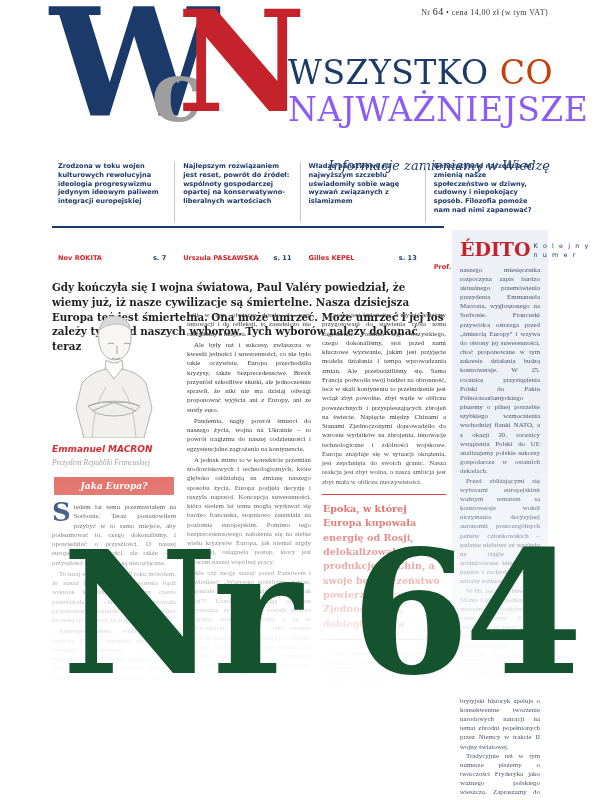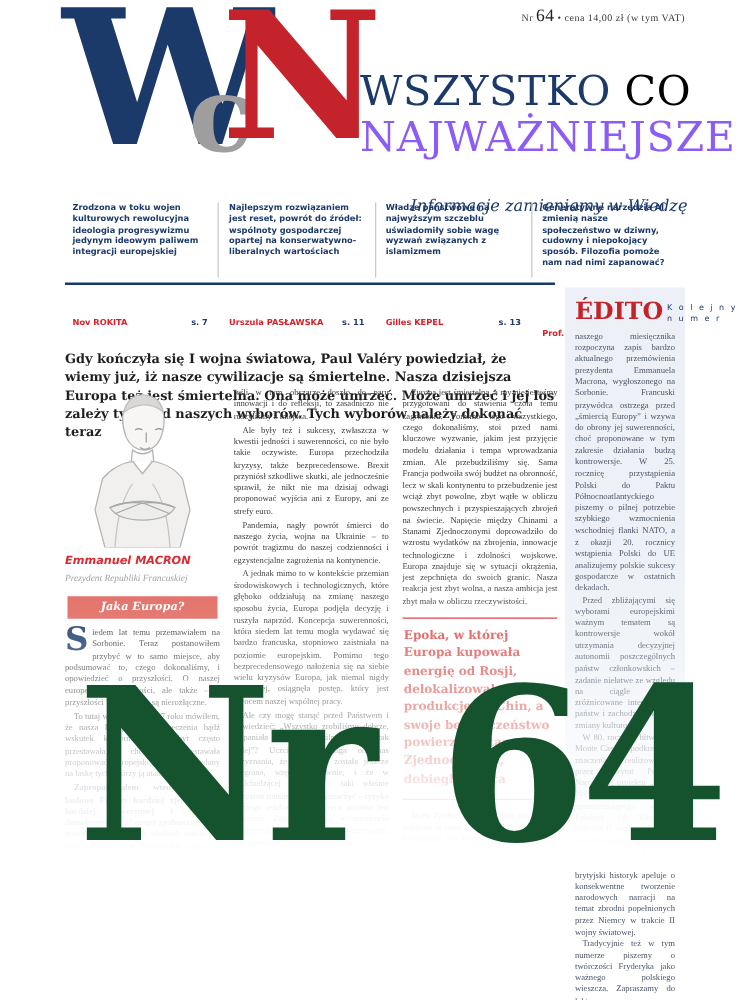--- a/index.html
+++ b/index.html
@@ -1,31 +1,31 @@
 <!DOCTYPE html>
 <html lang="pl"><head>
 <meta charset="utf-8">
 <style>
   html,body{margin:0;padding:0;background:#888;}
   .page{position:relative;width:600px;height:800px;background:#ffffff;overflow:hidden;
         font-family:"Liberation Serif",serif;-webkit-font-smoothing:antialiased;}
   
   .topline{position:absolute;top:6px;right:52px;font-family:"Liberation Serif",serif;
            font-size:8px;color:#3a3a3a;letter-spacing:.4px;}
-  .topline .no{font-weight:normal;font-size:14px;color:#222;}
+  .topline .no{font-weight:normal;font-size:10px;color:#222;}
   
   .masthead{position:absolute;left:50px;top:18px;right:50px;height:142px;}
   .logo{position:absolute;left:0;top:0;width:250px;height:125px;}
   .logo span{position:absolute;font-family:"DejaVu Serif",serif;font-weight:bold;line-height:1;}
   .logo .lw{left:0;top:-30px;font-size:150px;color:#1c3a69;}
   .logo .lc{left:101px;top:32px;font-size:84px;color:#9e9e9e;}
   .logo .ln{left:127px;top:-27px;font-size:141px;color:#c4232b;}
   .mast-titles{position:absolute;left:238px;top:36px;right:0;line-height:37px;
                font-family:"DejaVu Serif",serif;font-size:33px;letter-spacing:.5px;color:#1c3a69;white-space:nowrap;}
-  .mast-titles .co{color:#000000;}
+  .mast-titles .co{color:#c2410c;}
   .mast-titles .t2{color:#8b5cf6;}
   .idee{position:absolute;left:66px;top:137px;font-family:"DejaVu Sans",sans-serif;
         font-weight:bold;font-size:15px;color:#1c3a69;letter-spacing:.4px;}
   .slogan{position:absolute;right:0;top:140px;font-family:"DejaVu Serif",serif;
           font-style:italic;font-size:13px;color:#1c3a69;}
   
   .teasers{position:absolute;left:50px;right:50px;top:162px;height:60px;display:flex;justify-content:center;}
   .teaser{flex:1;padding:0 8px;display:flex;flex-direction:column;justify-content:space-between;}
   .teaser + .teaser{border-left:1px solid #c8c8c8;}
   .teaser-text{font-family:"DejaVu Sans",sans-serif;font-size:6.6px;line-height:1.34;color:#1c3a69;font-weight:bold;}

